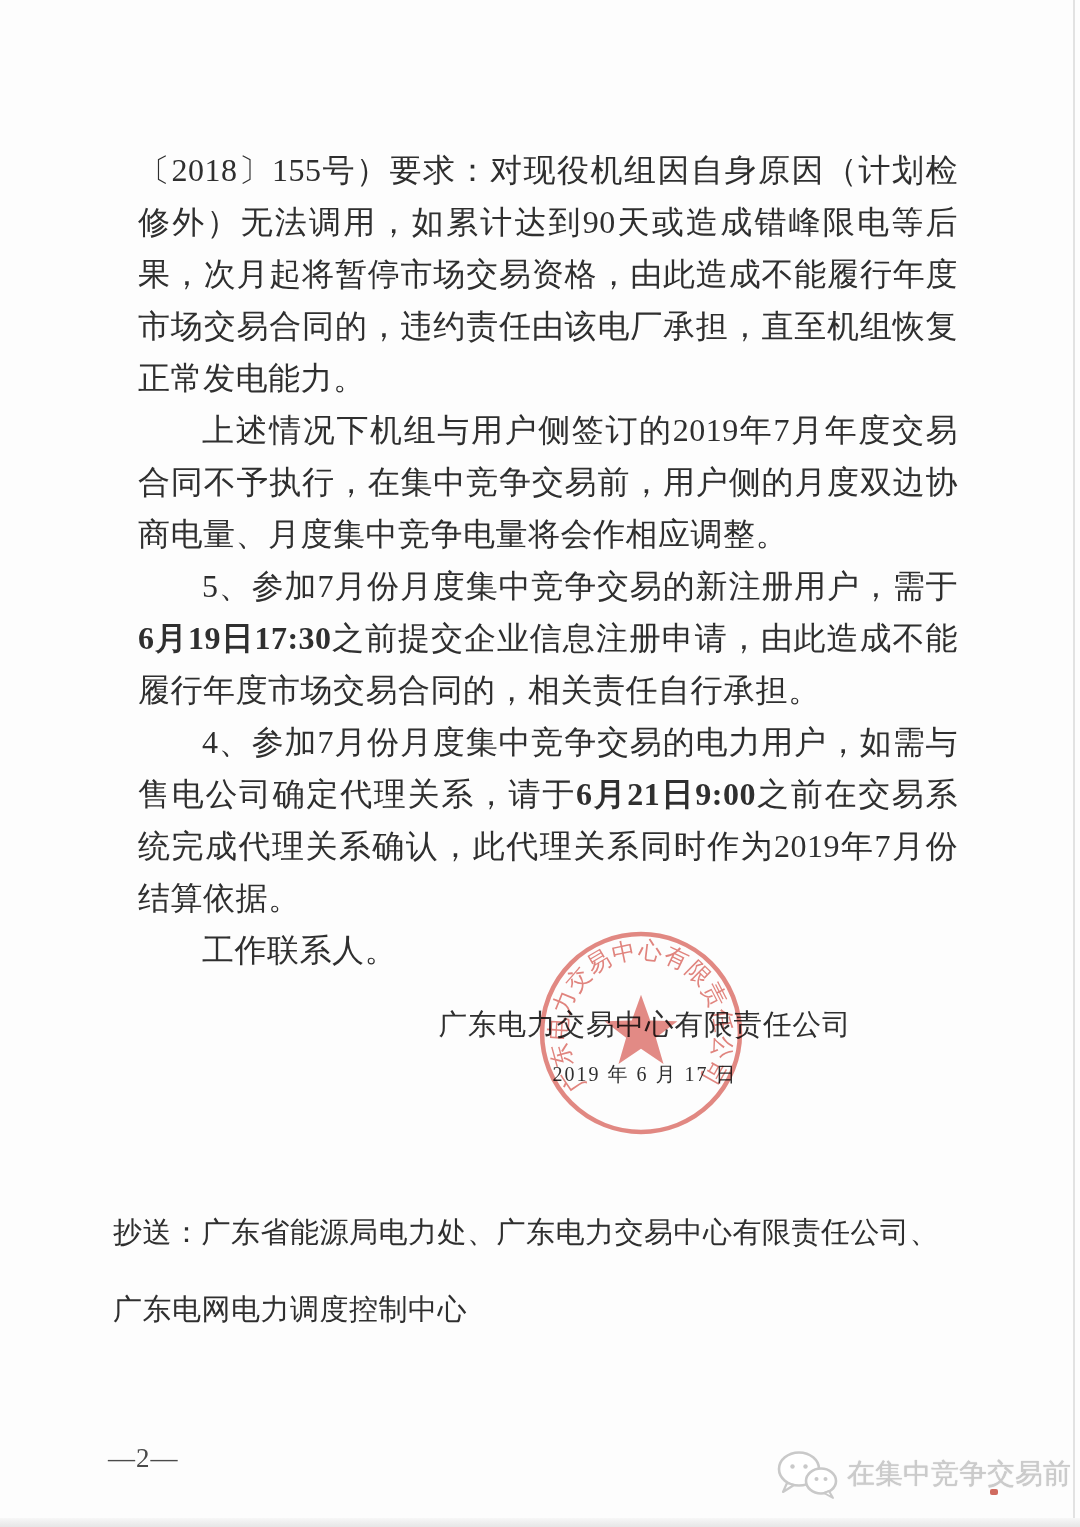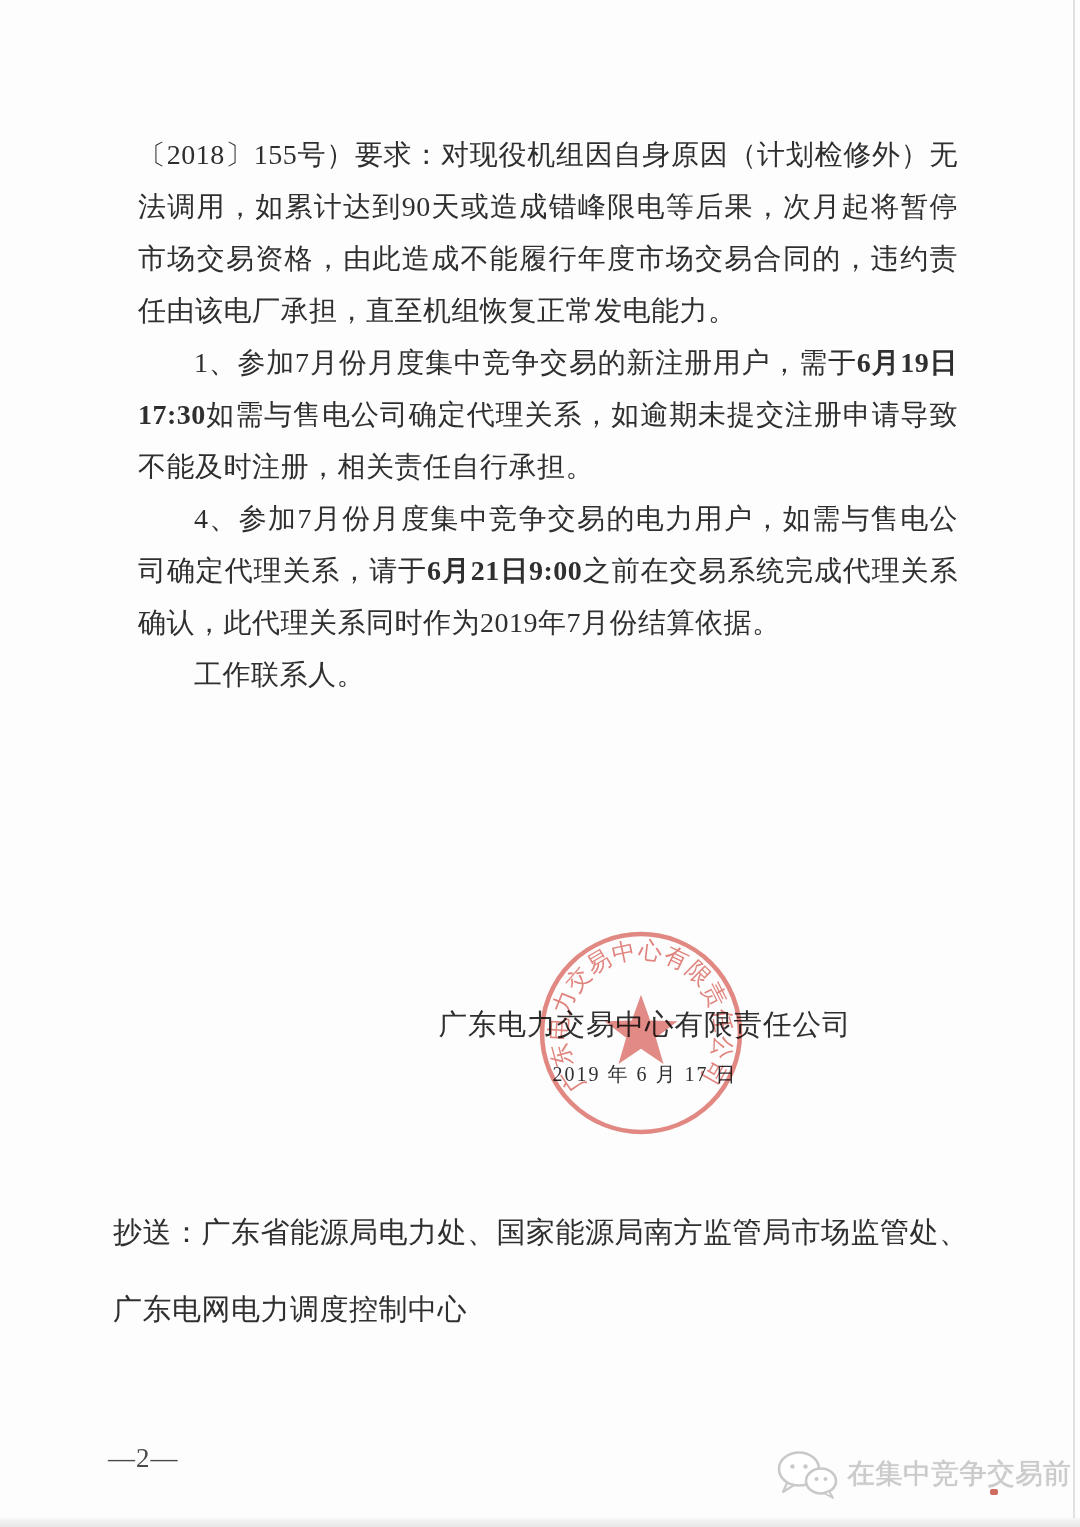--- a/index.html
+++ b/index.html
@@ -9,23 +9,23 @@
     height: 1527px;
     background: #fdfdfd;
     overflow: hidden;
     font-family: "Liberation Serif", "DejaVu Serif", serif;
     color: #2f2f2f;
   }
   
   .doc-body {
     position: absolute;
     left: 138px;
-    top: 129px;
+    top: 144px;
     width: 820px;
-    font-size: 28px;
+    font-size: 32px;
     line-height: 52px;
     text-align: justify;
     letter-spacing: 0.5px;
   }
   .doc-body p { margin: 0; }
   .doc-body p.indent { text-indent: 2em; }
   .doc-body .bold { font-weight: bold; }
   
   .sig-company {
     position: absolute;
@@ -100,40 +100,41 @@
     background: linear-gradient(#f7f7f7, #e6e6e6);
   }
 </style>
 </head>
 <body>
 
 <div class="sheet">
 
   <div class="doc-body">
       <p class="para"><span>〔2018〕155号）要求：对现役机组因自身原因（计划检修外）无法调用，如累计达到90天或造成错峰限电等后果，次月起将暂停市场交易资格，由此造成不能履行年度市场交易合同的，违约责任由该电厂承担，直至机组恢复正常发电能力。</span></p>
-      <p class="para indent"><span>1、参加7月份月度集中竞争交易的新注册用户，需于</span><span class="bold">6月19日17:30</span><span>如需与售电公司确定代理关系，如逾期未提交注册申请导致不能及时注册，相关责任自行承担。</span></p>
+      <p class="para indent"><span>上述情况下机组与用户侧签订的2019年7月年度交易合同不予执行，在集中竞争交易前，用户侧的月度双边协商电量、月度集中竞争电量将会作相应调整。</span></p>
+      <p class="para indent"><span>5、参加7月份月度集中竞争交易的新注册用户，需于</span><span class="bold">6月19日17:30</span><span>之前提交企业信息注册申请，由此造成不能履行年度市场交易合同的，相关责任自行承担。</span></p>
       <p class="para indent"><span>4、参加7月份月度集中竞争交易的电力用户，如需与售电公司确定代理关系，请于</span><span class="bold">6月21日9:00</span><span>之前在交易系统完成代理关系确认，此代理关系同时作为2019年7月份结算依据。</span></p>
       <p class="para indent"><span>工作联系人。</span></p>
     </div>
 
   <svg class="seal" viewBox="0 0 210 210" aria-hidden="true">
     <circle cx="105" cy="105" r="98" fill="none" stroke="#d85a52" stroke-width="4.5" opacity="0.82"></circle>
     <polygon points="105,67 114.1,92.5 141.1,93.3 119.7,109.8 127.3,135.7 105,120.5 82.7,135.7 90.3,109.8 68.9,93.3 95.9,92.5" fill="#d85a52" fill-opacity="0.8"></polygon>
     <defs>
       <path id="sealArc" d="M 52.7,157.3 A 74,74 0 1 1 157.3,157.3" fill="none"></path>
     </defs>
     <text font-size="23.5" fill="#d85a52" fill-opacity="0.85" font-family="Liberation Serif, DejaVu Serif, serif" letter-spacing="1">
       <textPath href="#sealArc" startOffset="2" textLength="338" lengthAdjust="spacingAndGlyphs">广东电力交易中心有限责任公司</textPath>
     </text>
   </svg>
 
   <div class="sig-company">广东电力交易中心有限责任公司</div>
   <div class="sig-date">2019 年 6 月 17 日</div>
 
-  <div class="cc-line l1">抄送：广东省能源局电力处、国家能源局南方监管局市场监管处、</div>
+  <div class="cc-line l1">抄送：广东省能源局电力处、广东电力交易中心有限责任公司、</div>
   <div class="cc-line l2">广东电网电力调度控制中心</div>
 
   <div class="page-number">—2—</div>
 
   <div class="watermark">
     <svg width="64" height="52" viewBox="0 0 64 52" aria-hidden="true">
       <ellipse cx="24" cy="21" rx="20" ry="16.5" fill="#ffffff" stroke="#c9c9c9" stroke-width="2.6"></ellipse>
       <path d="M12,35 L8,44 L19,37 Z" fill="#ffffff" stroke="#c9c9c9" stroke-width="2.2" stroke-linejoin="round"></path>
       <circle cx="17.5" cy="18.5" r="2.2" fill="#c9c9c9"></circle>
       <circle cx="30.5" cy="18.5" r="2.2" fill="#c9c9c9"></circle>

